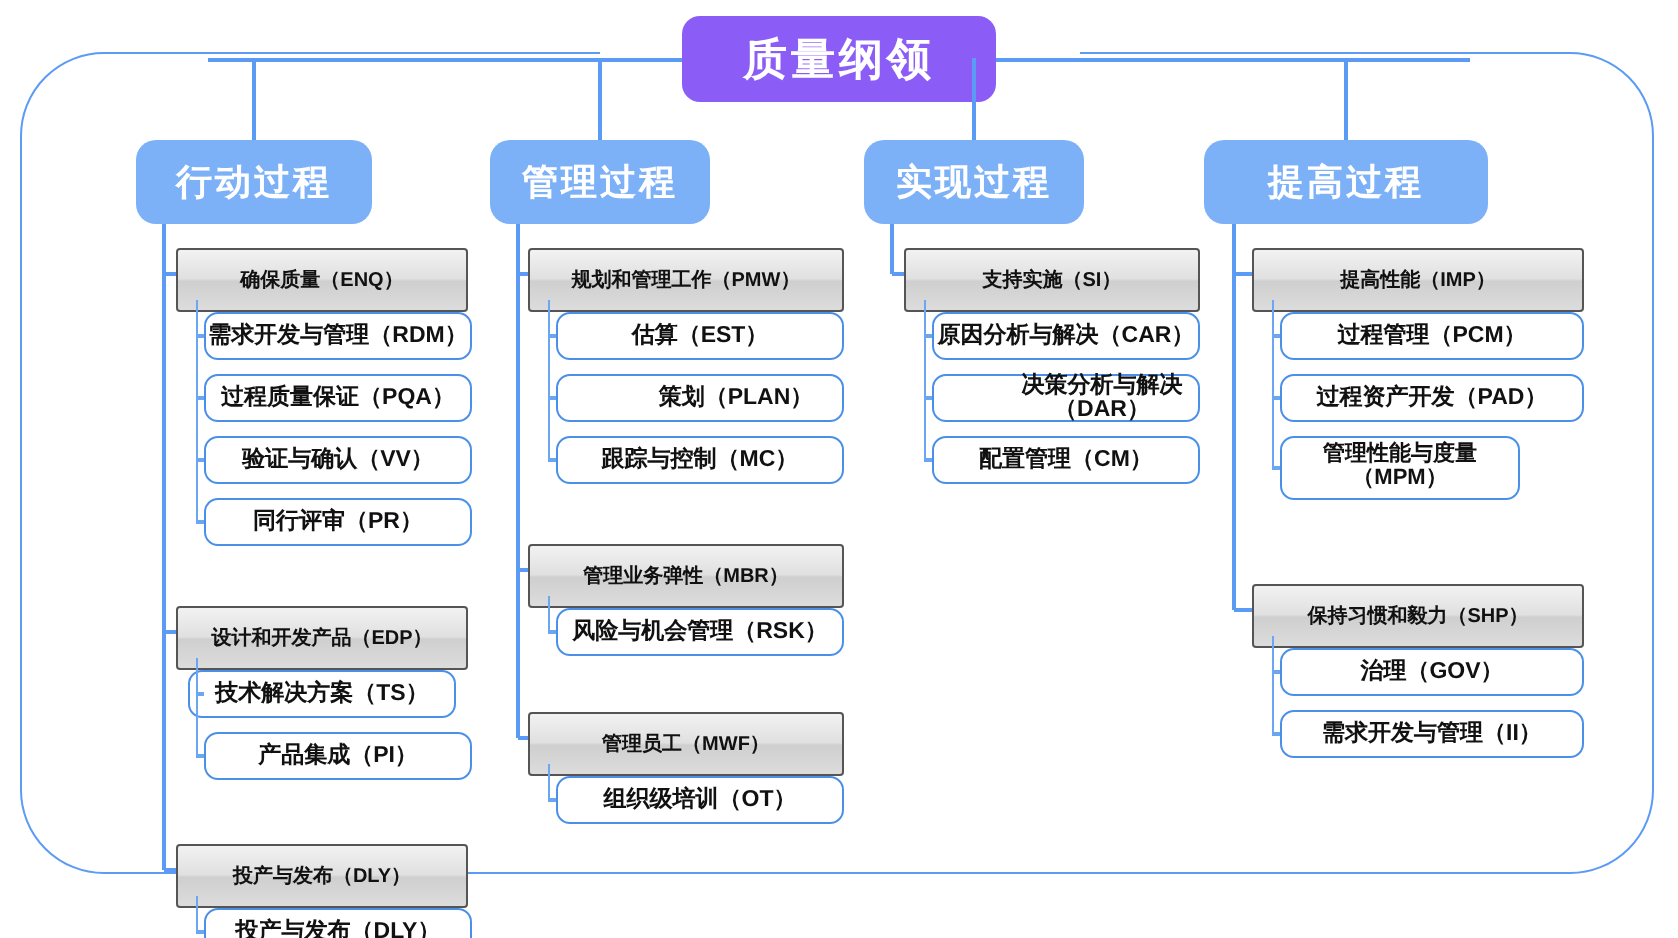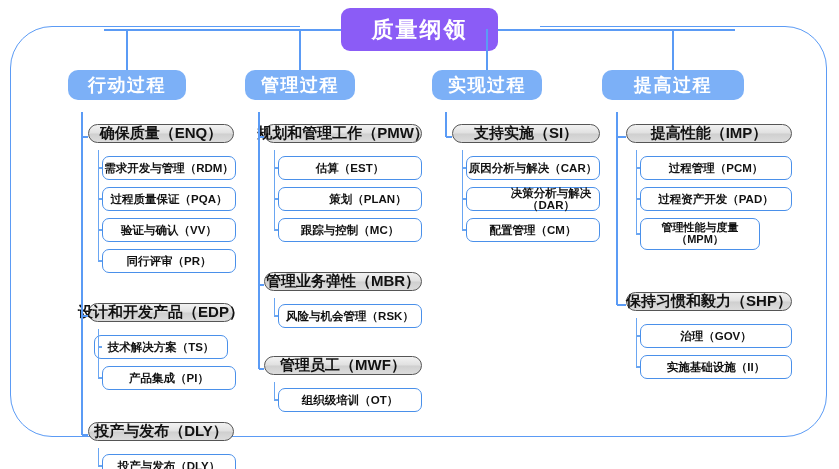--- a/index.html
+++ b/index.html
@@ -27,39 +27,39 @@
     display:flex;align-items:center;justify-content:center;
     color:#ffffff;font-size:22px;font-weight:bold;letter-spacing:2px;
     box-sizing:border-box;
   }
 
   
   .rail{
     position:absolute;height:1.6px;background:#5b9bf5;top:29px;
   }
   .col-head{
-    position:absolute;height:30px;border-radius:10px;background:#7cb0f7;
+    position:absolute;height:42px;border-radius:10px;background:#7cb0f7;
     display:flex;align-items:center;justify-content:center;
     color:#ffffff;font-size:18px;font-weight:bold;letter-spacing:1.5px;
     box-sizing:border-box;
   }
   
   .head-drop{position:absolute;width:1.6px;background:#5b9bf5;}
 
   
   .spine{position:absolute;width:1.6px;background:#5b9bf5;}
   
   .stub{position:absolute;height:1.6px;background:#5b9bf5;}
 
   
   .gbox{
-    position:absolute;height:19px;border:1.4px solid #555555;border-radius:13px;
+    position:absolute;height:32px;border:1.4px solid #555555;border-radius:2px;
     background:linear-gradient(180deg,#f2f2f2 0%,#e0e0e0 48%,#cfcfcf 52%,#dcdcdc 100%);
     display:flex;align-items:center;justify-content:center;
-    font-size:15px;font-weight:bold;color:#111111;box-sizing:border-box;
+    font-size:10px;font-weight:bold;color:#111111;box-sizing:border-box;
     white-space:nowrap;
   }
   
   .lbox{
     position:absolute;height:24px;border:1.3px solid #4a90ea;border-radius:7px;
     background:#ffffff;
     display:flex;align-items:center;justify-content:center;text-align:center;
     font-size:11.5px;font-weight:bold;color:#111111;box-sizing:border-box;
     line-height:1.05;white-space:pre-line;
   }
@@ -181,18 +181,18 @@
       <div class="lbox two" style="left: 640px; top: 218px; width: 120px;"><span>管理性能与度量
 （MPM）</span></div>
       <div class="sstub" style="left: 636px; top: 233.3px; width: 4px;"></div>
       <div class="sspine" style="left: 636px; top: 150px; height: 84px;"></div>
       <div class="gbox" style="left: 626px; top: 292px; width: 166px;">
         <span>保持习惯和毅力（SHP）</span>
       </div>
       <div class="stub" style="left: 617px; top: 304.2px; width: 9px;"></div>
       <div class="lbox" style="left: 640px; top: 324px; width: 152px;"><span>治理（GOV）</span></div>
       <div class="sstub" style="left: 636px; top: 335.3px; width: 4px;"></div>
-      <div class="lbox" style="left: 640px; top: 355px; width: 152px;"><span>实施基础设施（II）</span></div>
+      <div class="lbox" style="left: 640px; top: 355px; width: 152px;"><span>需求开发与管理（II）</span></div>
       <div class="sstub" style="left: 636px; top: 366.3px; width: 4px;"></div>
       <div class="sspine" style="left: 636px; top: 318px; height: 49px;"></div>
       <div class="spine" style="left: 616.2px; top: 112px; height: 193px;"></div>
     </div>
 </div>
 
 </body></html>

